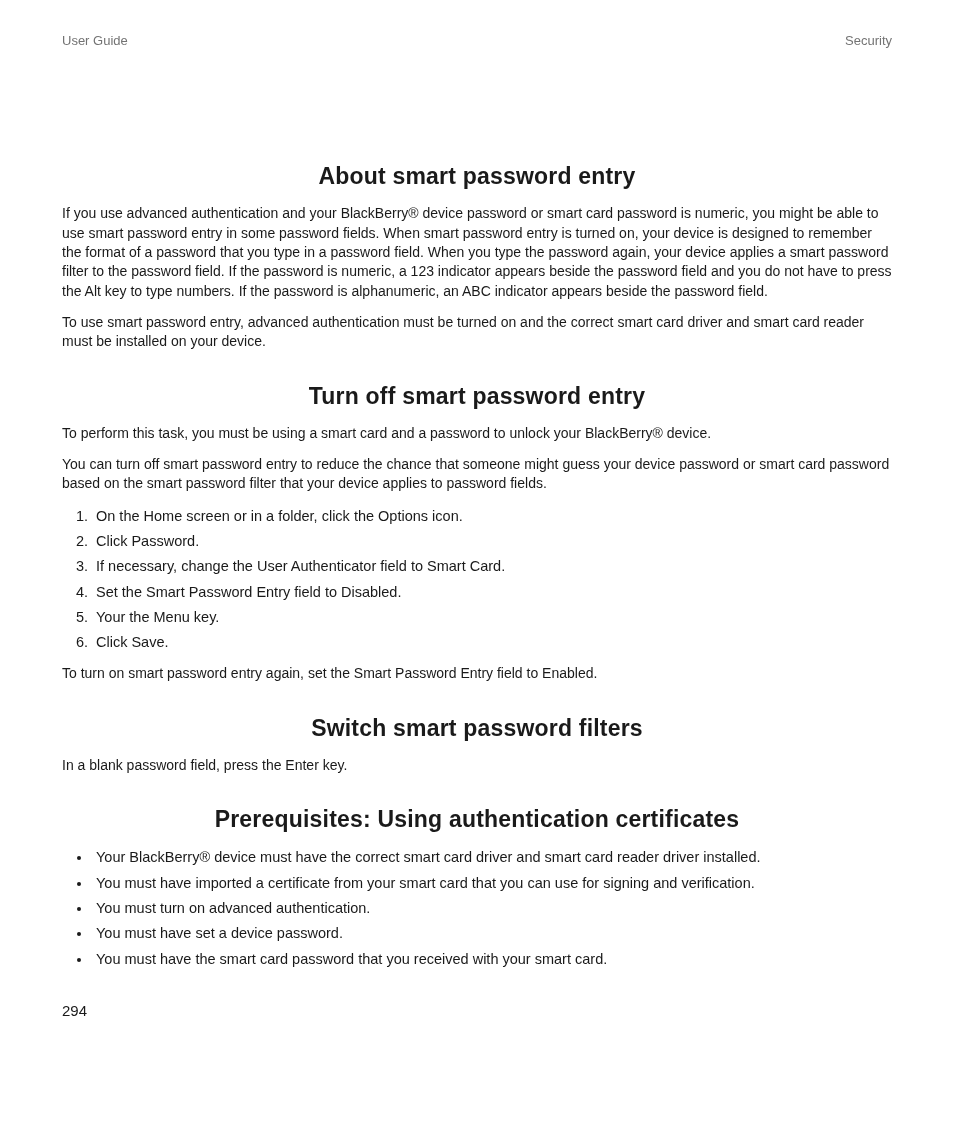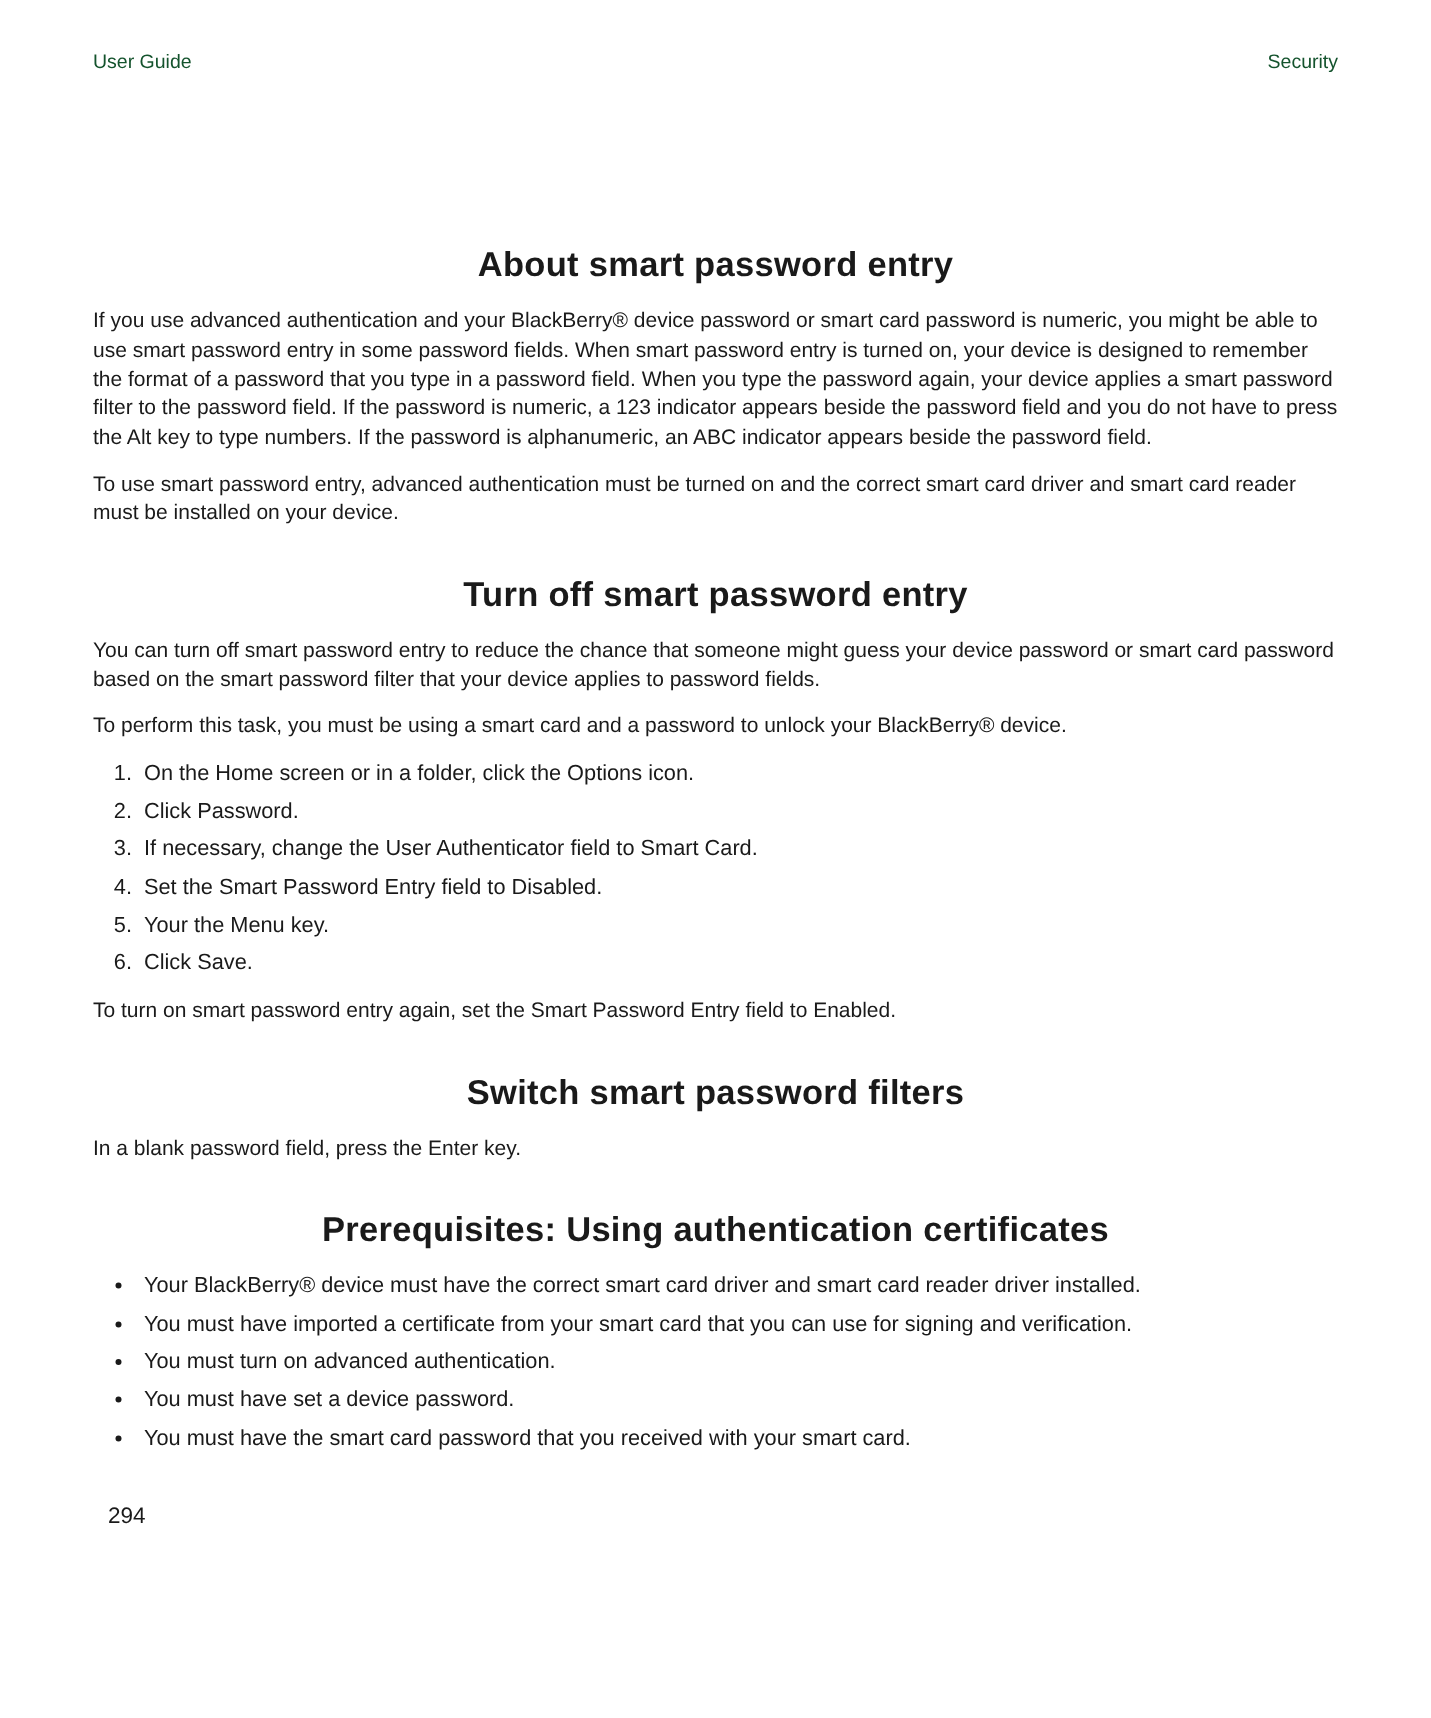--- a/index.html
+++ b/index.html
@@ -15,21 +15,21 @@
   .page {
     padding: 32px 62px 40px 62px;
     height: 1073px;
     position: relative;
     box-sizing: border-box;
   }
   .header {
     display: flex;
     justify-content: space-between;
     font-size: 13px;
-    color: #14532d;
+    color: #737373;
     margin-bottom: 110px;
   }
   h2 {
     font-size: 23px;
     font-weight: 700;
     margin: 28px 0 12px 0;
     letter-spacing: 0.2px;
     text-align: center;
   }
   h2.first { margin-top: 0; }
@@ -56,21 +56,21 @@
   }
   ul li {
     padding-left: 4px;
     margin-bottom: 5px;
     line-height: 1.4;
   }
   strong { font-weight: 400; }
   .page-number {
     position: absolute;
     bottom: 52px;
-    left: 72px;
+    left: 62px;
     font-size: 15px;
   }
   .section { margin-bottom: 28px; }
 </style>
 </head>
 <body>
 
 <div class="page">
 
   <div class="header">
@@ -79,22 +79,22 @@
   </div>
 
   <div class="section">
     <h2 class="first">About smart password entry</h2>
     <p>If you use advanced authentication and your BlackBerry® device password or smart card password is numeric, you might be able to use smart password entry in some password fields. When smart password entry is turned on, your device is designed to remember the format of a password that you type in a password field. When you type the password again, your device applies a smart password filter to the password field. If the password is numeric, a 123 indicator appears beside the password field and you do not have to press the Alt key to type numbers. If the password is alphanumeric, an ABC indicator appears beside the password field.</p>
     <p>To use smart password entry, advanced authentication must be turned on and the correct smart card driver and smart card reader must be installed on your device.</p>
   </div>
 
   <div class="section">
     <h2>Turn off smart password entry</h2>
+    <p>To perform this task, you must be using a smart card and a password to unlock your BlackBerry® device.</p>
     <p>You can turn off smart password entry to reduce the chance that someone might guess your device password or smart card password based on the smart password filter that your device applies to password fields.</p>
-    <p>To perform this task, you must be using a smart card and a password to unlock your BlackBerry® device.</p>
     <ol>
       <li><span>On the Home screen or in a folder, click the </span><strong>Options</strong><span> icon.</span></li>
       <li><span>Click </span><strong>Password</strong><span>.</span></li>
       <li><span>If necessary, change the </span><strong>User Authenticator</strong><span> field to </span><strong>Smart Card</strong><span>.</span></li>
       <li><span>Set the </span><strong>Smart Password Entry</strong><span> field to </span><strong>Disabled</strong><span>.</span></li>
       <li><span>Your the </span><strong>Menu</strong><span> key.</span></li>
       <li><span>Click </span><strong>Save</strong><span>.</span></li>
     </ol>
     <p><span>To turn on smart password entry again, set the </span><strong>Smart Password Entry</strong><span> field to </span><strong>Enabled</strong><span>.</span></p>
   </div>

